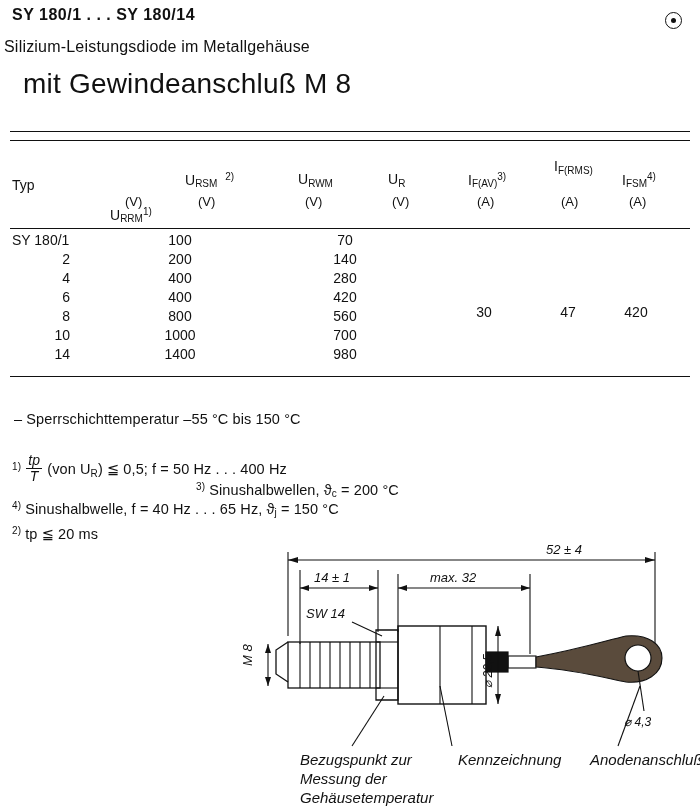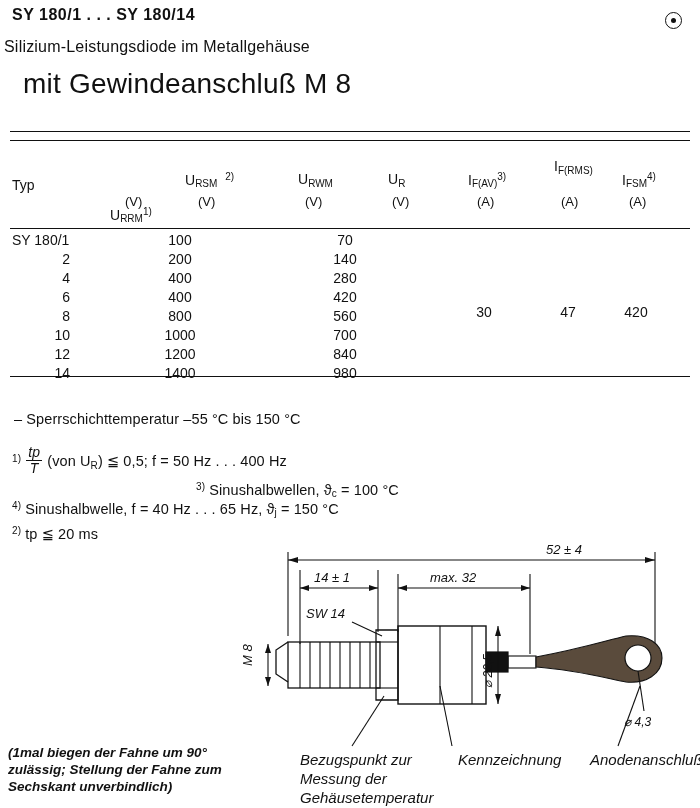--- a/index.html
+++ b/index.html
@@ -166,21 +166,21 @@
   .n1 { left: 14px; top: 411px; }
   .n2 { left: 12px; top: 437px; }
   .n3 { left: 12px; top: 481px; margin-top: 44px; }
   .n3b{ left: 196px; top: 481px; }
   .n4 { left: 12px; top: 500px; }
 
   .frac {
     display: inline-block;
     vertical-align: -0.45em;
     text-align: center;
-    margin: 8px 1px;
+    margin: 16px 1px;
     font-style: italic;
     font-size: 14px;
   }
   .frac .num2 {
     display: block;
     border-bottom: 1.2px solid #111;
     padding: 0 2px;
     line-height: 1.05;
   }
   .frac .den2 {
@@ -289,25 +289,20 @@
       <div class="c-typ num">8</div>
       <div class="c-urrm">800</div>
       <div class="c-urwm">560</div>
     </div>
     <div class="trow">
       <div class="c-typ num">10</div>
       <div class="c-urrm">1000</div>
       <div class="c-urwm">700</div>
     </div>
     <div class="trow">
-      <div class="c-typ num">12</div>
-      <div class="c-urrm">1200</div>
-      <div class="c-urwm">840</div>
-    </div>
-    <div class="trow">
       <div class="c-typ num">14</div>
       <div class="c-urrm">1400</div>
       <div class="c-urwm">980</div>
     </div>
   </div>
 
   <div class="span-col sp-ifav">30</div>
   <div class="span-col sp-ifrms">47</div>
   <div class="span-col sp-ifsm">420</div>
 
@@ -323,21 +318,21 @@
   </div>
 
   <div class="note n3">
     <span class="sup">2)</span>
     <span>tp ≦ 20 ms</span>
   </div>
   <div class="note n3b">
     <span class="sup">3)</span>
     <span>Sinushalbwellen,</span>
     <span>ϑ</span><span class="sub">c</span>
-    <span>= 100 °C</span>
+    <span>= 200 °C</span>
   </div>
 
   <div class="note n4">
     <span class="sup">4)</span>
     <span>Sinushalbwelle, f = 40 Hz . . . 65 Hz,</span>
     <span>ϑ</span><span class="sub">j</span>
     <span>= 150 °C</span>
   </div>
 
   <svg class="drawing" viewBox="0 0 700 272" width="700" height="272">
@@ -413,15 +408,14 @@
     <text x="430" y="46" font-family="Liberation Sans, sans-serif" font-size="13" font-style="italic" fill="#111">max. 32</text>
     <text x="306" y="82" font-family="Liberation Sans, sans-serif" font-size="13" font-style="italic" fill="#111">SW 14</text>
     <text x="252" y="130" font-family="Liberation Sans, sans-serif" font-size="13" font-style="italic" fill="#111" transform="rotate(-90 252 130)">M 8</text>
     <text x="492" y="152" font-family="Liberation Sans, sans-serif" font-size="12" font-style="italic" fill="#111" transform="rotate(-90 492 152)">⌀ 22,5</text>
     <text x="624" y="190" font-family="Liberation Sans, sans-serif" font-size="12" font-style="italic" fill="#111">⌀ 4,3</text>
   </svg>
 
   <div class="cap cap-bez">Bezugspunkt zur Messung der Gehäusetemperatur</div>
   <div class="cap cap-kenn">Kennzeichnung</div>
   <div class="cap cap-anod">Anodenanschluß</div>
-  <div class="cap-left">(1mal biegen der Fahne um 90° zulässig; Stellung der Fahne zum Sechskant unverbindlich)</div>
 
 </div>
 
 </body></html>

